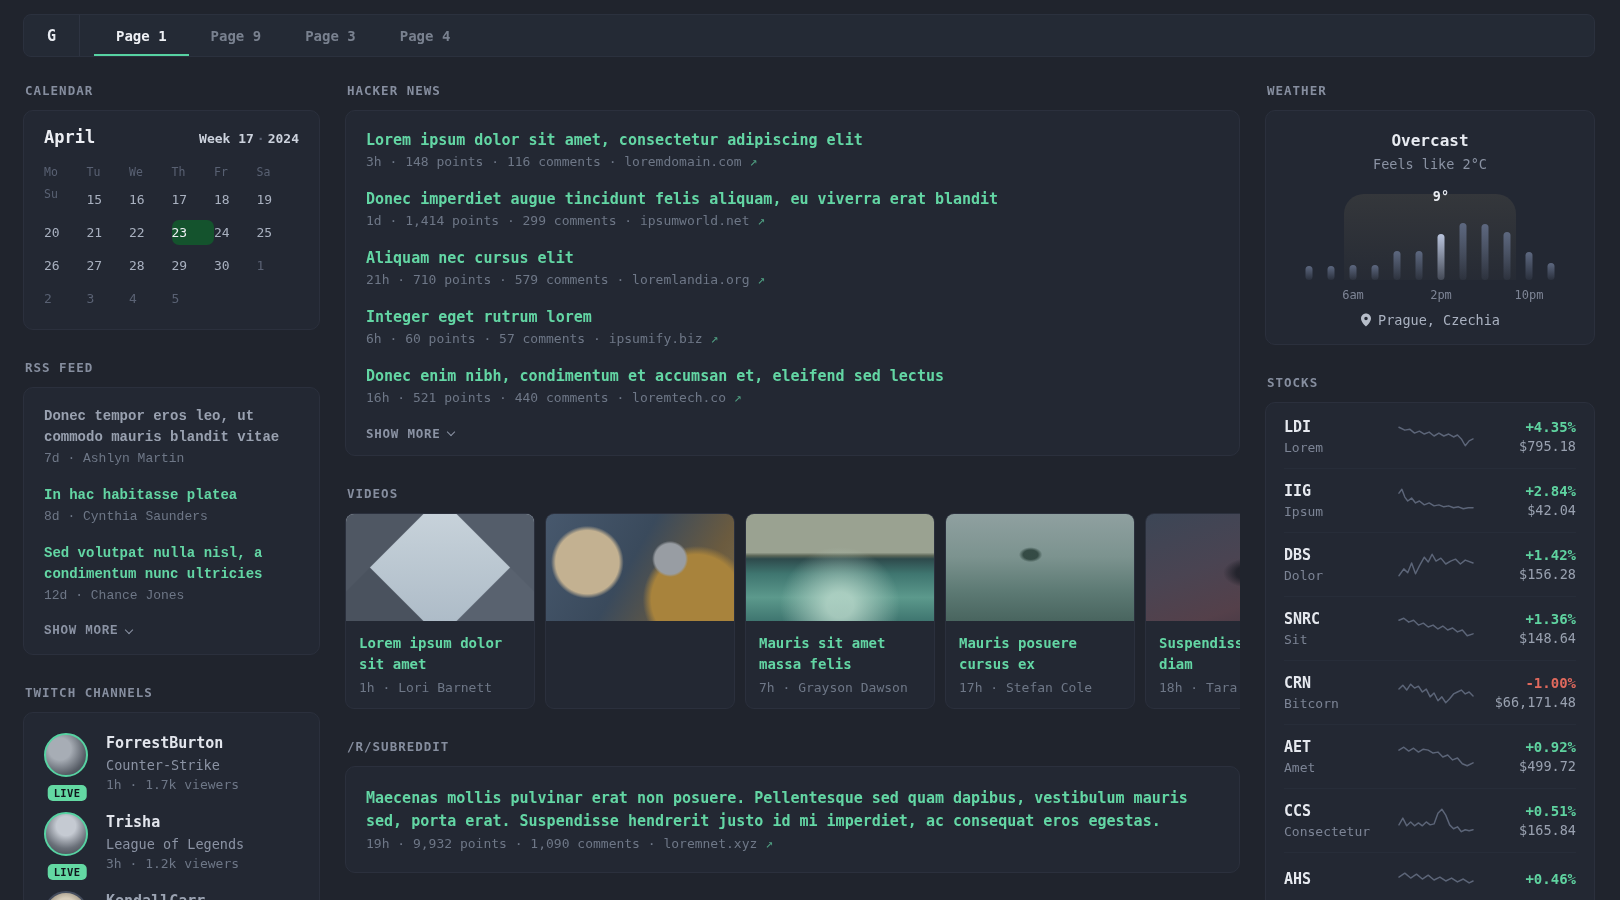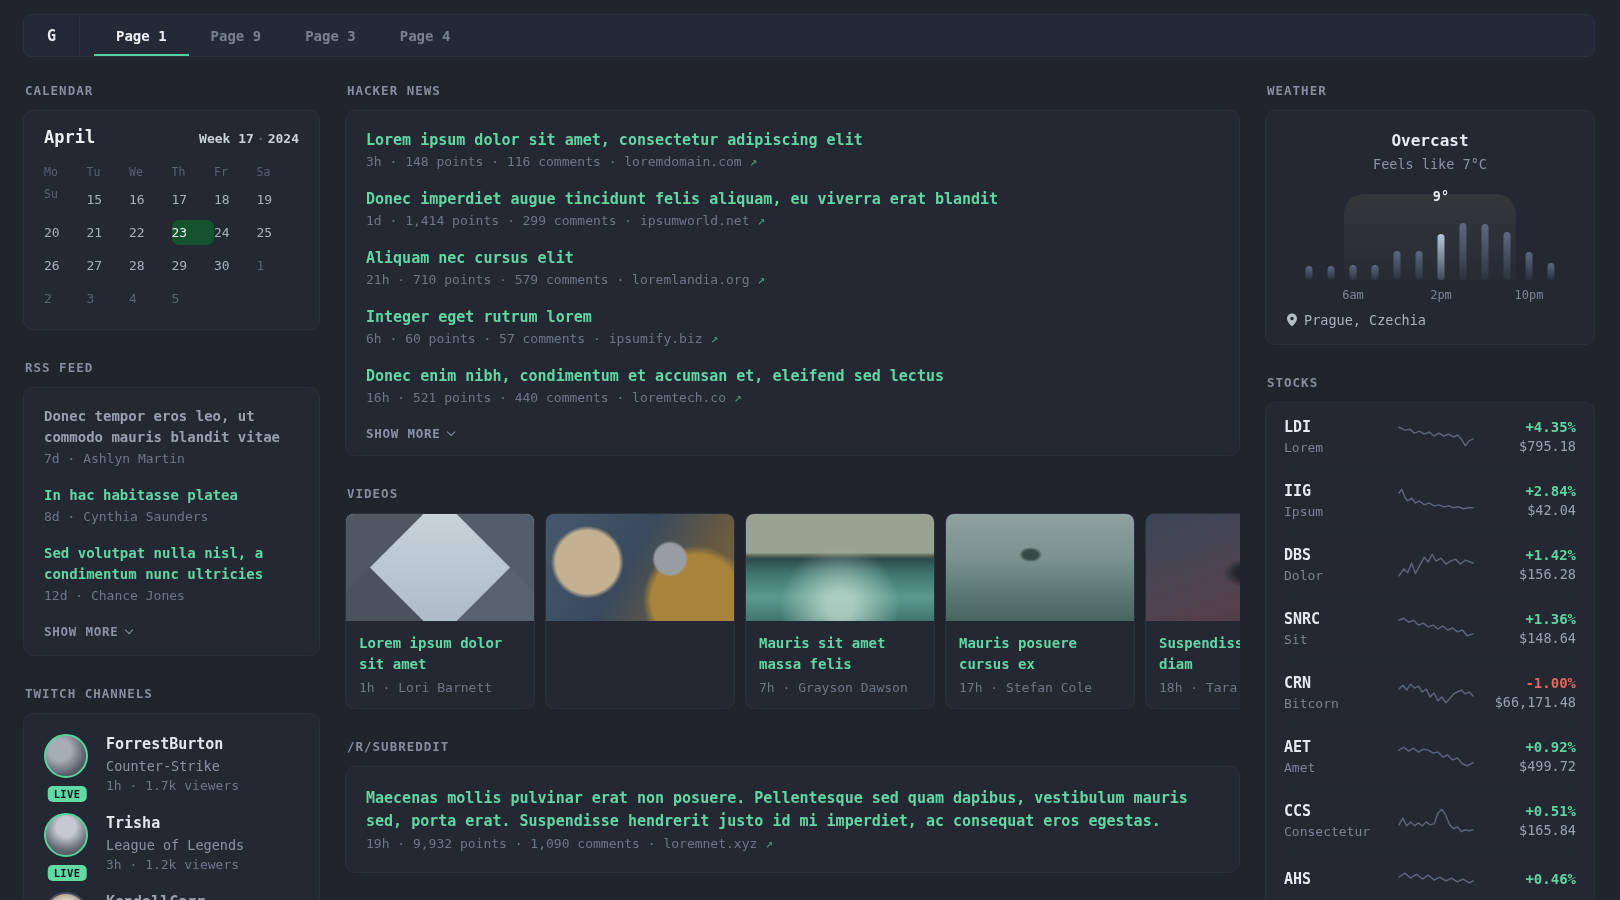--- a/index.html
+++ b/index.html
@@ -45,21 +45,21 @@
   .cal-head { display:flex; justify-content:space-between; align-items:baseline; }
   .cal-month { font-size:17px; font-weight:600; color:#eceef3; }
   .cal-week { font-size:13px; font-weight:600; color:#ccd2dd; }
   .cal-week .dot { color:#5a6274; padding:0 3px; }
   .cal-grid { display:grid; grid-template-columns:repeat(6,1fr); row-gap:8px; margin-top:18px; text-align:left; }
   .cal-dow { font-size:11.5px; color:#596173; }
   .cal-day { font-size:13px; color:#a9b1c0; height:25px; line-height:25px; }
   .cal-day.selected { background:#14532d; border-radius:7px; color:#eef0f4; }
   .cal-day.outside { color:#596173; }
   
-  .feed-card { padding:18px 20px 16px; }
+  .feed-card { padding:18px 20px 16px;font-family:Liberation Mono, monospace; }
   .feed-item { margin-bottom:16px; }
   .feed-title { font-size:14px; font-weight:700; color:#63d6a4; line-height:21px; cursor:pointer; }
   .feed-title.visited { color:#99a1b0; }
   .meta { font-size:13px; color:#6e7787; line-height:21px; }
   .show-more {
     font-size:12.5px; font-weight:700; letter-spacing:.06em; color:#8b93a4;
     display:inline-flex; align-items:center; cursor:pointer; margin-top:2px;
   }
   .chev {
     display:inline-block; width:6px; height:6px; margin-left:8px; margin-top:-3px;
@@ -135,21 +135,21 @@
     background:linear-gradient(180deg, rgba(142,132,100,.16), rgba(142,132,100,.03));
   }
   .wx-bars { position:absolute; bottom:22px; left:50%; transform:translateX(-50%); display:flex; align-items:flex-end; gap:15px; }
   .wx-bar { width:7px; border-radius:4px; background:linear-gradient(180deg,#5d6880 0%, rgba(93,104,128,.12) 100%); }
   .wx-bar.current { background:linear-gradient(180deg,#b9c4dd 0%, rgba(185,196,221,.2) 100%); }
   .wx-deg { position:absolute; top:2px; left:calc(50% + 11px); transform:translateX(-50%); font-size:13.5px; font-weight:700; color:#e8ebf1; }
   .wx-time { position:absolute; bottom:0; transform:translateX(-50%); font-size:12px; color:#7e8596; }
   .wx-t0 { left:calc(50% - 77px); }
   .wx-t1 { left:calc(50% + 11px); }
   .wx-t2 { left:calc(50% + 99px); }
-  .wx-loc { margin-top:10px; font-size:13.5px; color:#aab2c1; display:flex; align-items:center; gap:6px; }
+  .wx-loc { margin-top:10px; font-size:13.5px; color:#aab2c1; display:flex; align-items:center; justify-content:center; gap:6px; }
   
   .stocks-card { padding:2px 18px; }
   .stock-row { display:flex; align-items:center; padding:12px 0 13px; cursor:pointer; }
   .stock-row + .stock-row { border-top:1px solid #272d39; }
   .stock-id { width:108px; flex:0 0 108px; }
   .stock-ticker { font-size:15px; font-weight:700; color:#e6e9ef; line-height:20px; }
   .stock-name { font-size:13px; color:#7c8495; margin-top:3px; }
   .stock-spark { flex:1; display:flex; justify-content:center; }
   .stock-spark svg { stroke:#5c6578; fill:none; stroke-width:1.5; stroke-linejoin:round; stroke-linecap:round; }
   .stock-vals { width:96px; flex:0 0 96px; text-align:right; }
@@ -351,21 +351,21 @@
       </div>
     </div>
   </div>
 
   <div class="col-right">
 
     <div class="section">
       <div class="section-title">WEATHER</div>
       <div class="card wx-card">
         <div class="wx-cond">Overcast</div>
-        <div class="wx-feels">Feels like 7°C</div>
+        <div class="wx-feels">Feels like 2°C</div>
         <div class="wx-chart">
           <div class="wx-daylight"></div>
           <div class="wx-bars">
             <div class="wx-bar" style="height: 14px;"></div>
             <div class="wx-bar" style="height: 14px;"></div>
             <div class="wx-bar" style="height: 15px;"></div>
             <div class="wx-bar" style="height: 15px;"></div>
             <div class="wx-bar" style="height: 29px;"></div>
             <div class="wx-bar" style="height: 29px;"></div>
             <div class="wx-bar current" style="height: 46px;"></div>

